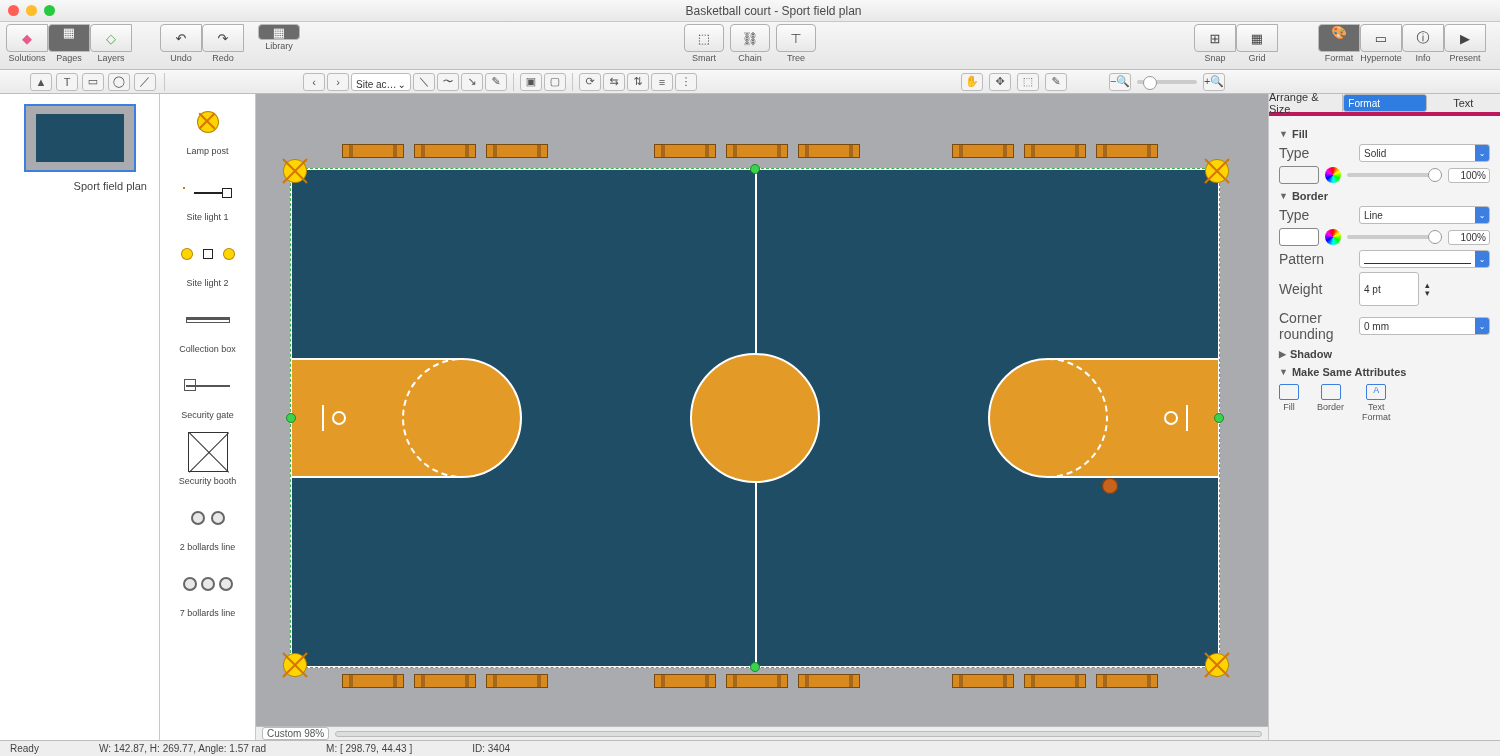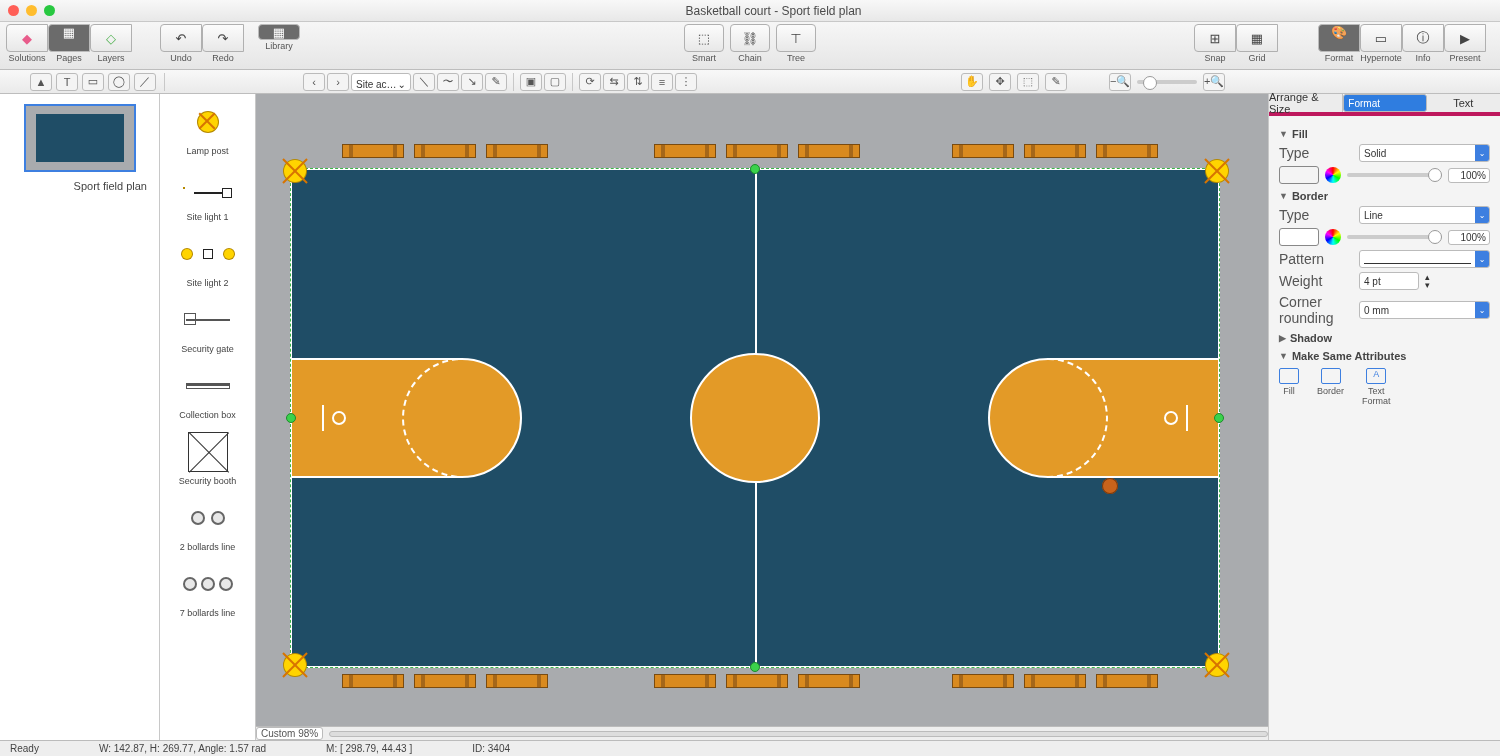--- a/index.html
+++ b/index.html
@@ -90,41 +90,41 @@
 .hoop.left{left:40px;} .hoop.right{right:40px;}
 .hoop-bb{position:absolute;top:50%;width:2px;height:26px;margin-top:-13px;background:#fff;}
 .hoop-bb.left{left:30px;} .hoop-bb.right{right:30px;}
 .ball { position:absolute; right: 100px; top: 62%; width:16px;height:16px;border-radius:50%;background:#c8631b;box-shadow:inset 0 0 0 1px #7a3a0c; }
 .lamp { position:absolute; width:22px;height:22px;background:#ffd400;border-radius:50%;box-shadow:0 0 0 1px #b58900; }
 .lamp::before,.lamp::after{content:"";position:absolute;width:34px;height:2px;background:#d77400;top:10px;left:-6px;}
 .lamp::before{transform:rotate(45deg);} .lamp::after{transform:rotate(-45deg);}
 .bench { position:absolute; width:62px; height:14px; background:#d98a1f; border:1px solid #7a4b10; }
 .bench::before,.bench::after{content:"";position:absolute;top:0;bottom:0;width:4px;background:#a5671a;}
 .bench::before{left:6px;} .bench::after{right:6px;}
-.hsb { position:absolute; left:0; right:0; bottom:0; height:14px; background:#eee; border-top:1px solid #bbb; display:flex; align-items:center; gap:6px; padding:0 0; font-size:10px; color:#555; }
+.hsb { position:absolute; left:0; right:0; bottom:0; height:14px; background:#eee; border-top:1px solid #bbb; display:flex; align-items:center; gap:6px; padding:0 6px; font-size:10px; color:#555; }
 .hsb .zoomsel{border:1px solid #bbb;border-radius:3px;padding:0 4px;background:#fff;}
 .hsb .track{flex:1;height:6px;background:#ddd;border:1px solid #bbb;border-radius:3px;}
 
 .col-inspect { width: 232px; background: #f4f4f4; border-left: 1px solid #c8c8c8; display:flex; flex-direction:column; }
 .insp-tabs { display:flex; height:22px; border-bottom:4px solid #be185d; }
 .insp-tab { flex:1; display:flex;align-items:center;justify-content:center; font-size:11px; color:#333; border-right:1px solid #c0c0c0; background:#ececec; }
 .insp-tab:last-child{border-right:none;}
 .insp-tab.sel { background:#2f7de0; color:#fff; }
 .insp-body { padding: 6px 10px; font-size:11px; color:#333; }
 .sec-hdr { display:flex; align-items:center; gap:4px; font-weight:600; color:#444; margin:6px 0 4px; }
 .tri{ font-size:9px; color:#666; }
 .row { display:flex; align-items:center; margin:4px 0; gap:6px; }
 .row label{ width:74px; color:#555; font-size:14px; }
 .sel { flex:1; height:18px; border:1px solid #bbb; border-radius:3px; background:#fff; font-size:10px; padding:0 4px; display:flex;align-items:center;justify-content:space-between; }
 .sel .arr{background:#3d7fe0;color:#fff;width:14px;height:16px;display:flex;align-items:center;justify-content:center;margin:-0 -4px 0 4px;border-radius:0 2px 2px 0;font-size:8px;}
 .swatch{width:40px;height:18px;border:1px solid #888;border-radius:3px;}
 .opacity-slider{flex:1;height:4px;background:#ccc;border-radius:2px;position:relative;}
 .opacity-slider::after{content:"";position:absolute;right:0;top:-5px;width:12px;height:12px;border-radius:50%;background:#fff;border:1px solid #999;}
 .pct{width:42px;font-size:10px;text-align:right;border:1px solid #bbb;border-radius:3px;padding:1px 3px;background:#fff;}
-.num-in{width:60px;height:18px;border:1px solid #bbb;border-radius:3px;background:#fff;font-size:10px;padding:8px 4px;display:flex;align-items:center;}
+.num-in{width:60px;height:18px;border:1px solid #bbb;border-radius:3px;background:#fff;font-size:10px;padding:16px 4px;display:flex;align-items:center;}
 .msa { display:flex; gap:18px; margin-top:6px; }
 .msa .it{display:flex;flex-direction:column;align-items:center;font-size:9px;color:#555;}
 .msa .ic{width:20px;height:16px;border:1px solid #3d7fe0;border-radius:2px;margin-bottom:2px;}
 
 .statusbar { height:16px; background:#eee; border-top:1px solid #bbb; display:flex; align-items:center; padding:0 10px; font-size:10px; color:#444; gap:60px; }
 </style>
 </head>
 <body>
 
 <div class="titlebar">
@@ -319,29 +319,29 @@
           <div class="lib-sl2">
             <span class="b"></span>
             <span class="mid"></span>
             <span class="b"></span>
           </div>
         </div>
       <span>Site light 2</span>
     </div>
     <div class="lib-item">
       <div class="lib-shape">
+          <div class="lib-cbox"></div>
+        </div>
+      <span>Collection box</span>
+    </div>
+    <div class="lib-item">
+      <div class="lib-shape">
           <div class="lib-gate"></div>
         </div>
       <span>Security gate</span>
-    </div>
-    <div class="lib-item">
-      <div class="lib-shape">
-          <div class="lib-cbox"></div>
-        </div>
-      <span>Collection box</span>
     </div>
     <div class="lib-item">
       <div class="lib-shape">
           <div class="lib-booth"></div>
         </div>
       <span>Security booth</span>
     </div>
     <div class="lib-item">
       <div class="lib-shape">
           <div class="lib-2b">

